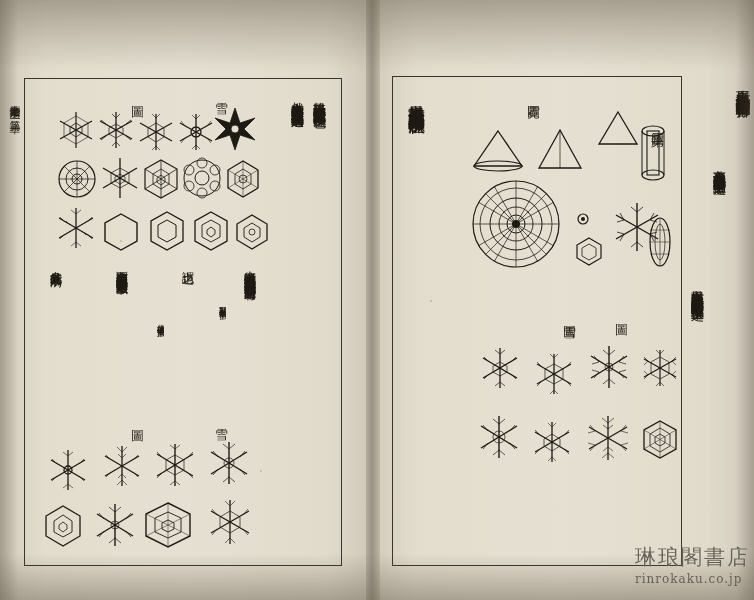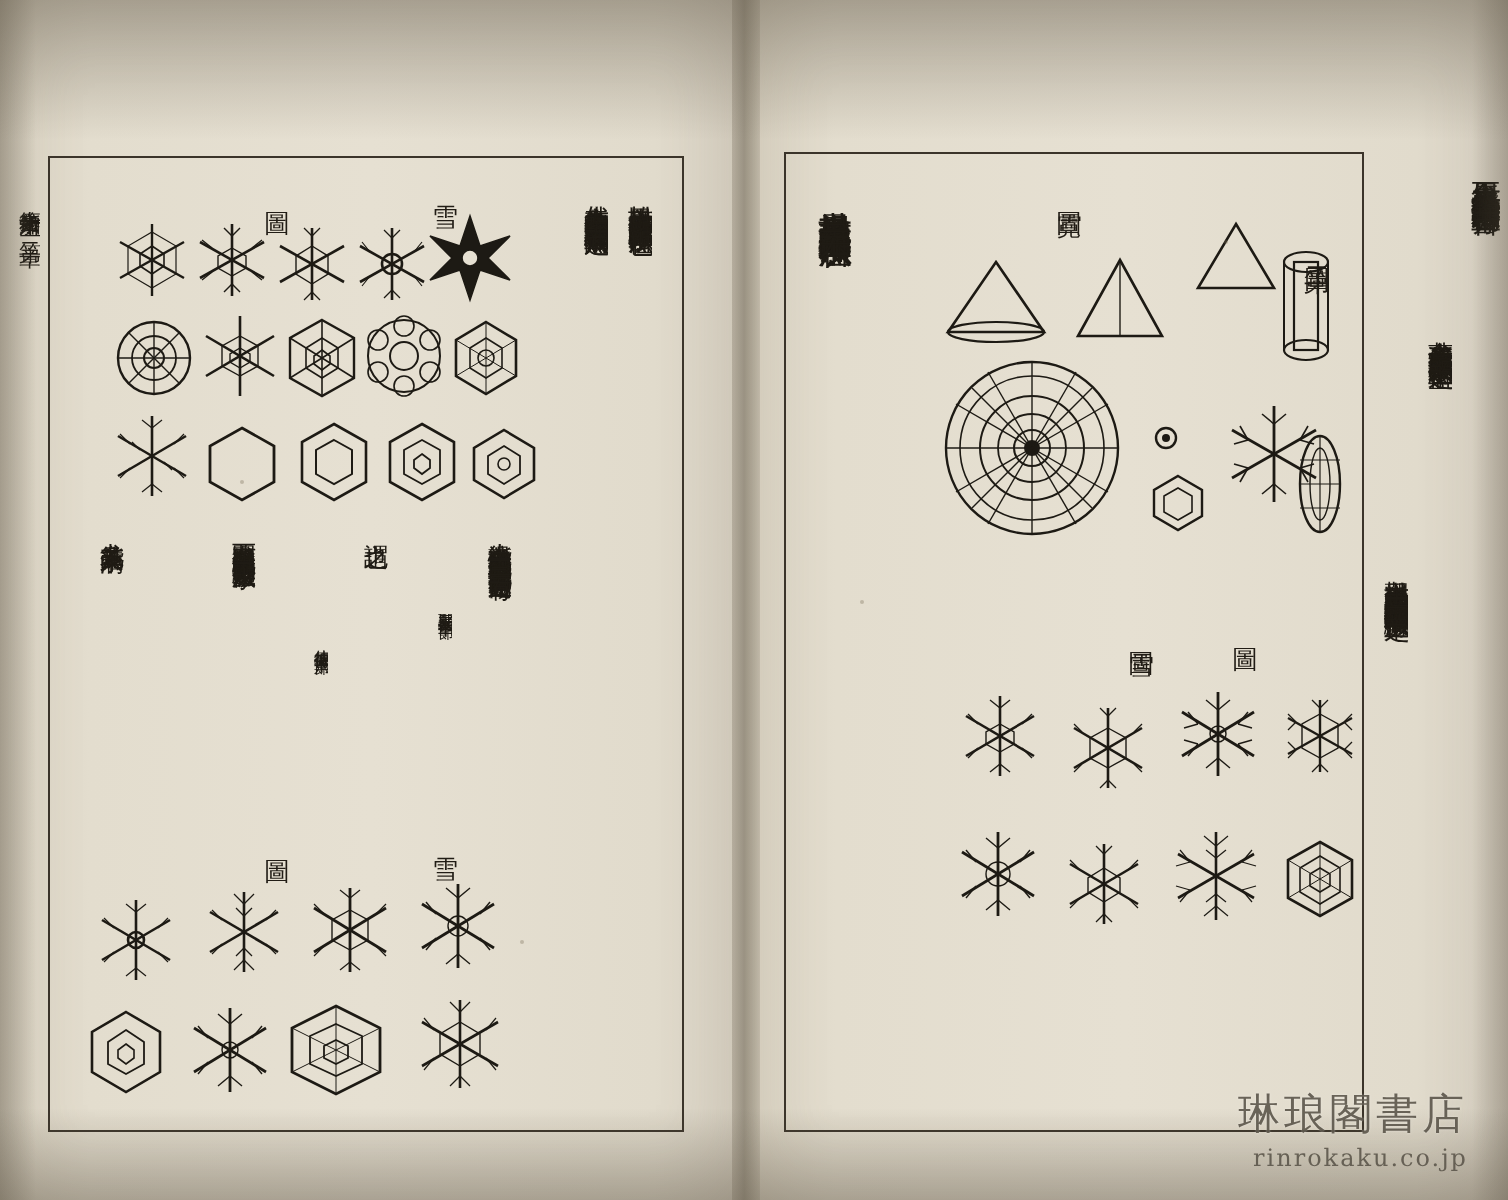--- a/index.html
+++ b/index.html
@@ -78,23 +78,23 @@
 
   
   .fig {
     position: absolute;
   }
   .fig svg { display: block; }
 
   
   #stamp {
     position: absolute;
-    right: 20px;
+    right: 4px;
     bottom: 14px;
-    text-align: right;
+    text-align: left;
     color: #6d675c;
     opacity: 0.92;
     font-family: "DejaVu Serif", serif;
   }
   #stamp .cn {
     font-size: 21px;
     letter-spacing: 2px;
     color: #5f594e;
     text-shadow: 0 0 1px rgba(255,255,255,0.5);
   }

